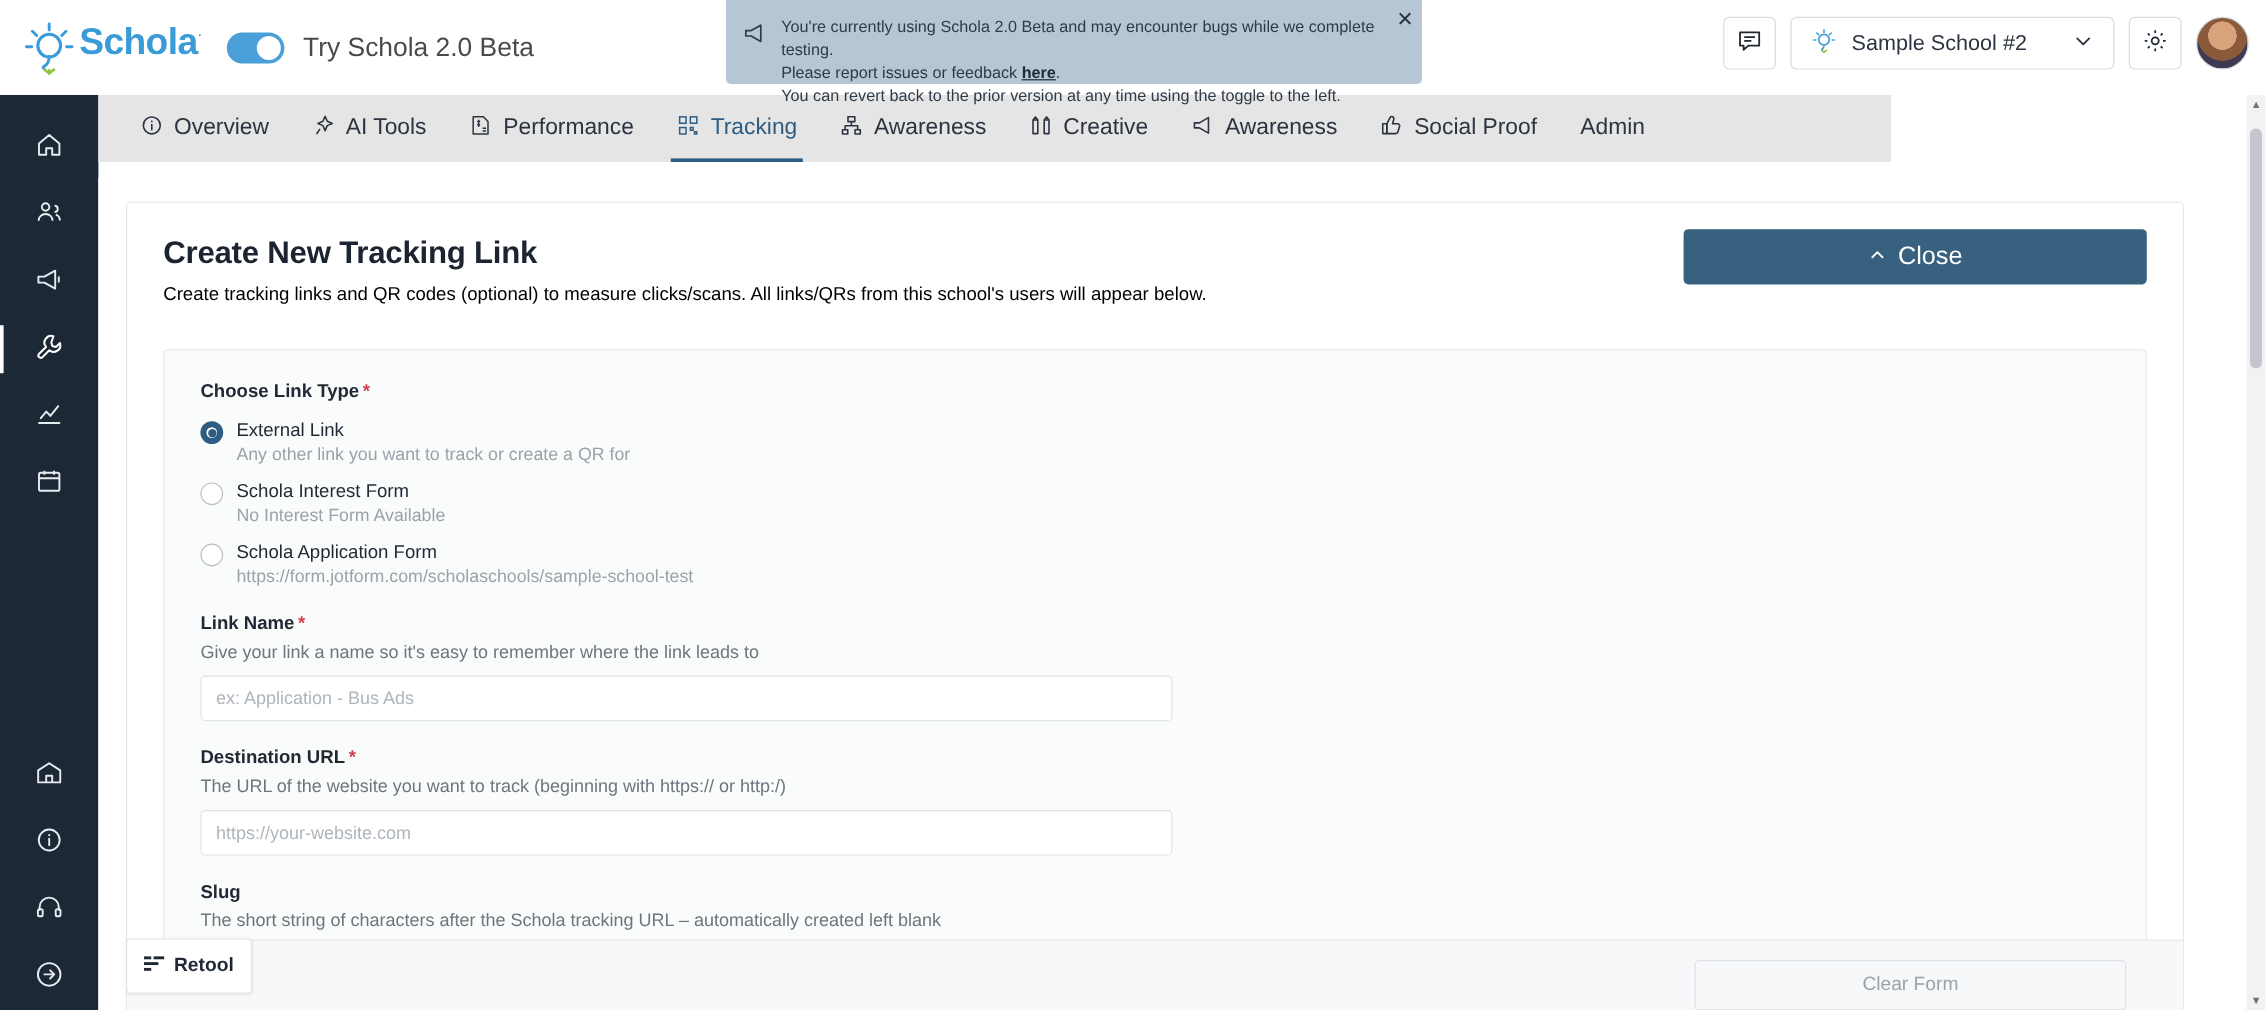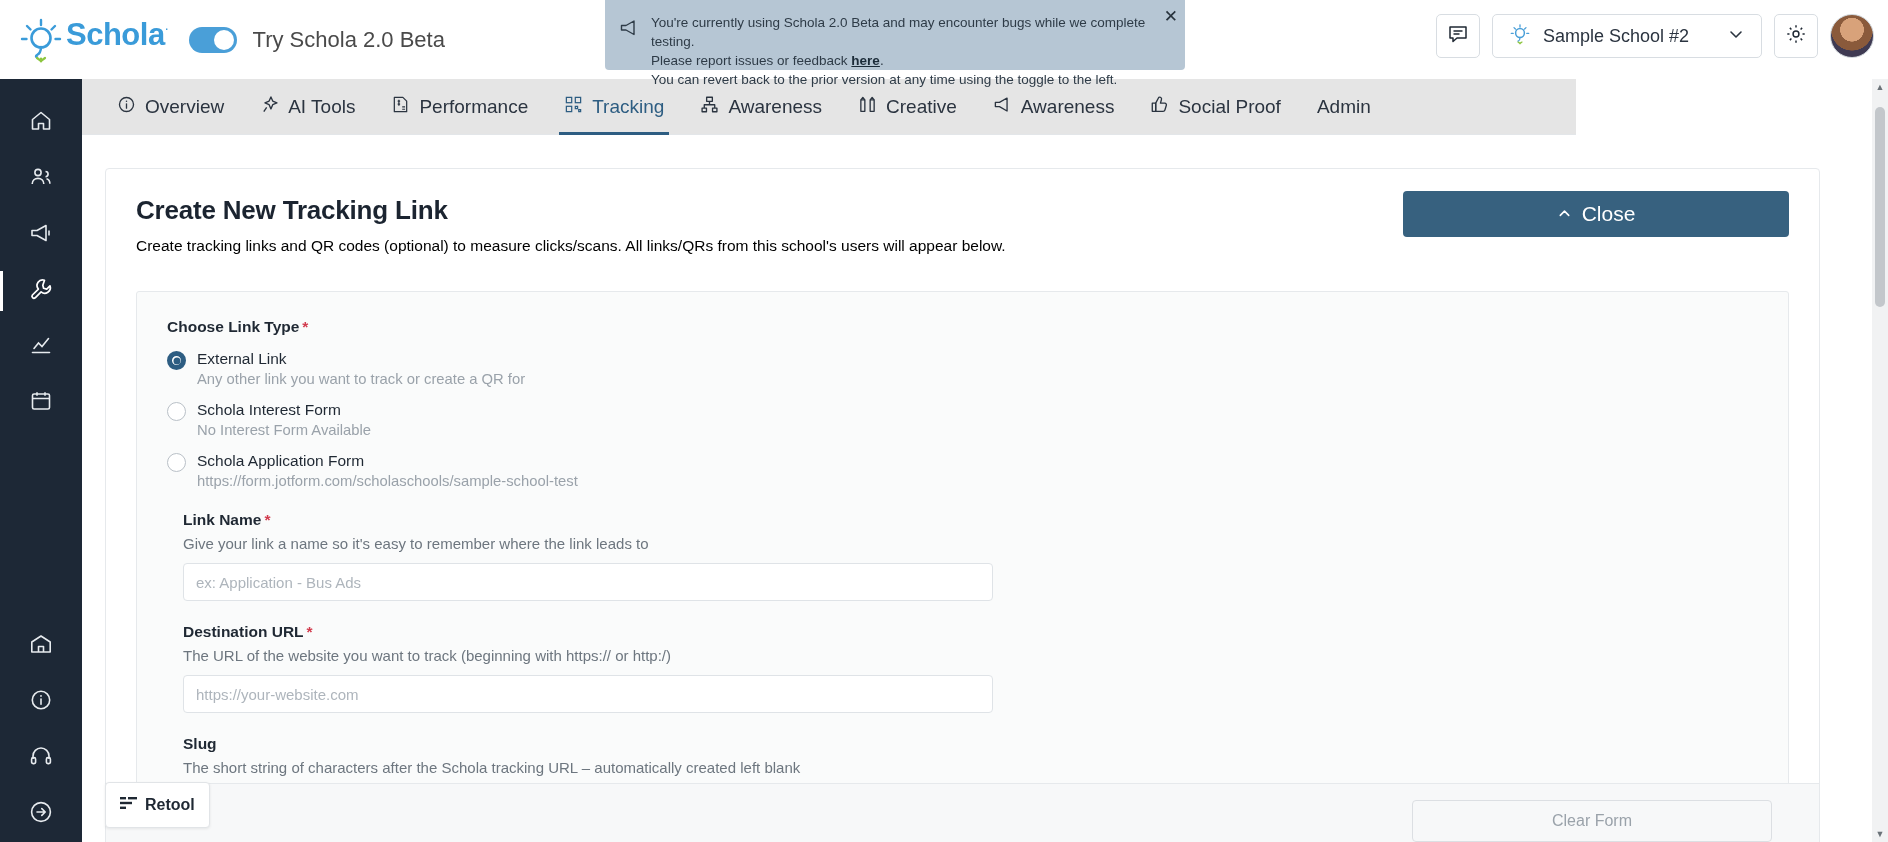--- a/index.html
+++ b/index.html
@@ -122,21 +122,21 @@
     background:#fff; flex:0 0 auto; margin-top:2px; cursor:pointer; position:relative;
   }
   .radio.checked { border:5px solid #2d5d82; background:#fff; }
   .radio.checked::after {
     content:""; position:absolute; left:50%; top:50%; transform:translate(-50%,-50%);
     width:7px; height:7px; border-radius:50%; background:#2d5d82;
   }
   .radio-text .rt-title { font-size:15.5px; color:#1f2833; line-height:19px; }
   .radio-text .rt-desc { font-size:14.8px; color:#9aa2aa; margin-top:3px; }
 
-  .input-block { margin-top:22px;margin-left:16px; }
+  .input-block { margin-top:22px; }
   .text-input {
     display:block; width:810px; height:38px; margin-top:11px;
     border:1px solid #dfe3e7; border-radius:4px; background:#fff;
     padding:0 12px; font-size:15px; color:#1f2833;
     font-family:"Liberation Sans", sans-serif;
   }
   .text-input::placeholder { color:#aeb5bc; }
 
   .footer-bar {
     position:absolute; left:0; right:0; bottom:0; height:74px;

